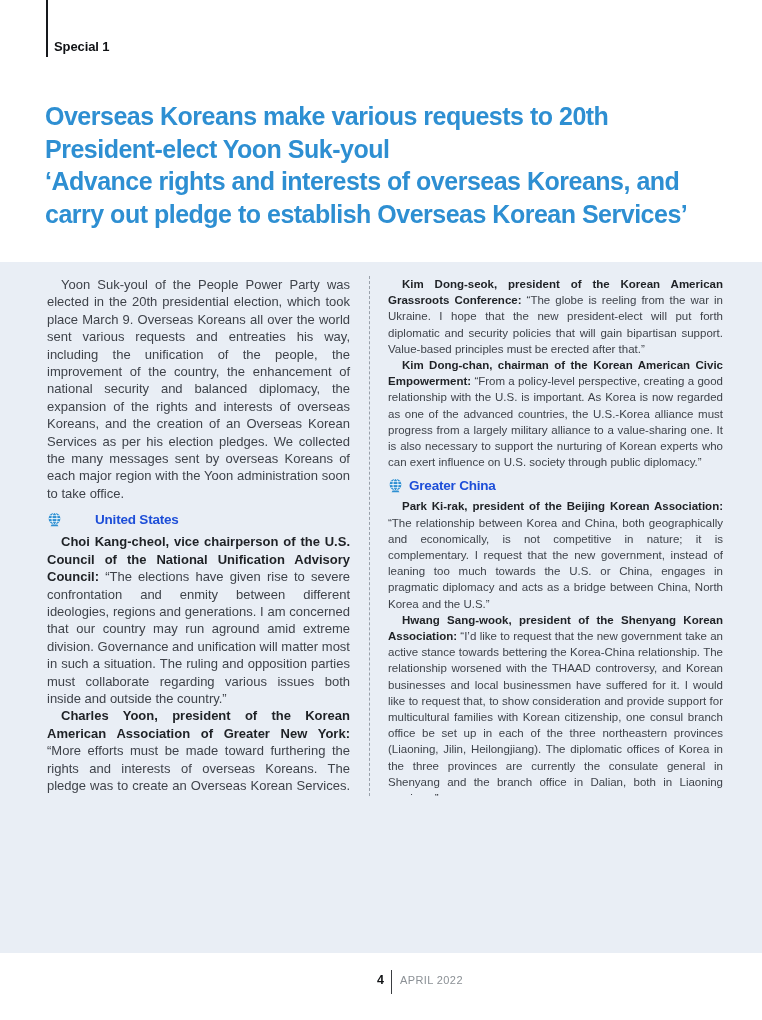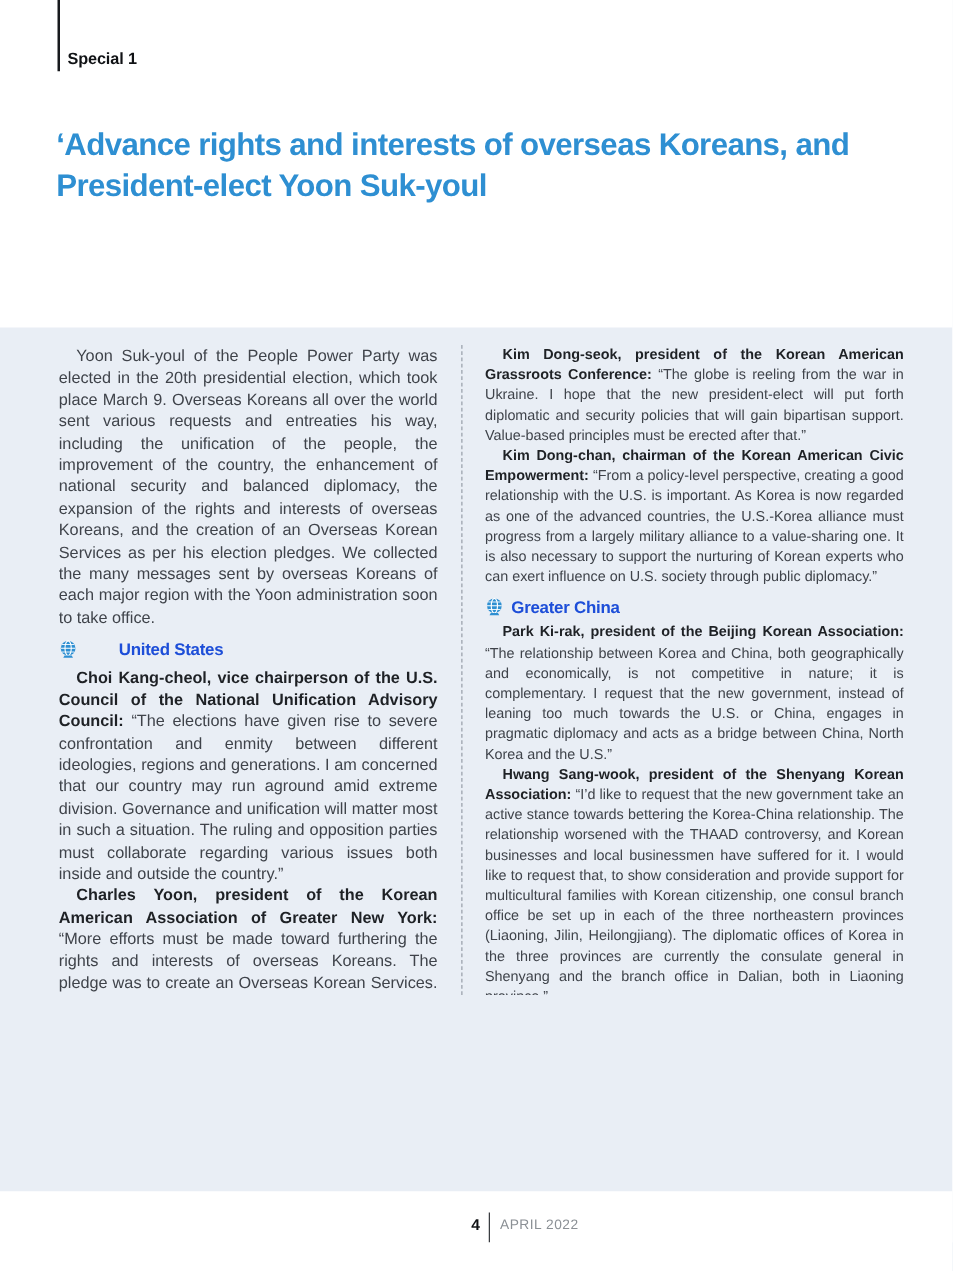--- a/index.html
+++ b/index.html
@@ -40,22 +40,24 @@
 </style>
 </head>
 <body>
 
 <div class="page">
 
   <div class="kicker-bar"></div>
   <div class="kicker">Special 1</div>
 
   <h1 class="headline">
+    <span>Overseas Koreans make various requests to 20th</span>
+    <span>President-elect Yoon Suk-youl</span>
     <span>‘Advance rights and interests of overseas Koreans, and</span>
-    <span>President-elect Yoon Suk-youl</span>
+    <span>carry out pledge to establish Overseas Korean Services’</span>
   </h1>
 
   <section class="band">
     <div class="columns">
 
       <div class="col-left">
         <p class="body">Yoon Suk-youl of the People Power Party was elected in the 20th presidential election, which took place March 9. Overseas Koreans all over the world sent various requests and entreaties his way, including the unification of the people, the improvement of the country, the enhancement of national security and balanced diplomacy, the expansion of the rights and interests of overseas Koreans, and the creation of an Overseas Korean Services as per his election pledges. We collected the many messages sent by overseas Koreans of each major region with the Yoon administration soon to take office.</p>
 
         <div class="section-head">
           <span class="globe">

